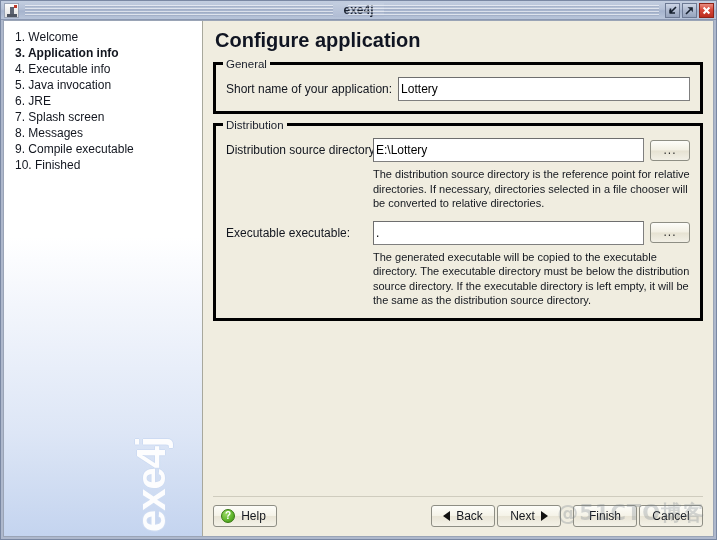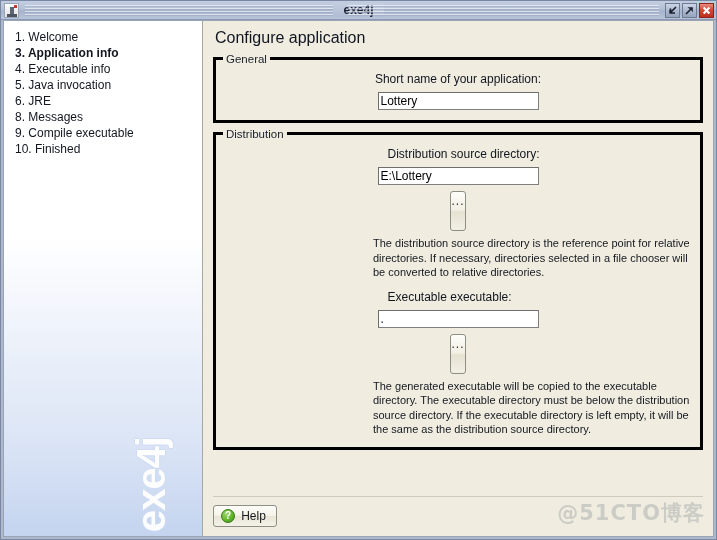--- a/index.html
+++ b/index.html
@@ -113,45 +113,45 @@
 
   
   .main {
     flex: 1 1 auto; position: relative;
     background: #f0ede0;
     display: flex; flex-direction: column;
     padding: 7px 10px 0 10px;
     min-width: 0;
   }
   .page-title {
-    font-size: 16px; font-weight: normal; color: #101522;
+    font-size: 20px; font-weight: bold; color: #101522;
     margin: 1px 0 10px 2px;
   }
 
   
   .group {
     position: relative;
     border: 3px solid #000000;
     margin: 0 0 9px 0;
     padding: 12px 10px 10px 10px;
   }
   .group > .legend {
     position: absolute; top: -7px; left: 7px;
     background: #f0ede0; padding: 0 3px;
     font-size: 11.5px; color: #1a1f2b;
   }
-  .row { display: flex; align-items: center; gap: 6px; flex-direction: column; }
+  .row { display: flex; align-items: center; gap: 6px; }
   .lbl {
     font-size: 12px; color: #12161f; white-space: nowrap;
     flex: 0 0 auto;
   }
   .lbl.fixed { width: 141px; }
   .field {
     flex: 1 1 auto; min-width: 0;
-    height: 18px;
+    height: 24px;
     border: 1px solid #7f7f7f;
     border-top-color: #6e6e6e; border-left-color: #6e6e6e;
     background: #ffffff;
     font-size: 12px; color: #000;
     padding: 0 2px; line-height: 17px;
     font-family: "Liberation Sans", sans-serif;
     outline: none;
   }
   .browse {
     flex: 0 0 40px; height: 21px;
@@ -249,20 +249,21 @@
   </div>
 
   <div class="content">
 
     <div class="sidebar">
       <div class="step">1. Welcome</div>
       <div class="step active">3. Application info</div>
       <div class="step">4. Executable info</div>
       <div class="step">5. Java invocation</div>
       <div class="step">6. JRE</div>
+      <div class="step">7. Splash screen</div>
       <div class="step">8. Messages</div>
       <div class="step">9. Compile executable</div>
       <div class="step">10. Finished</div>
       <div class="brand">exe4j</div>
     </div>
 
     <div class="main">
 
       <div class="page-title">Configure application</div>
 
@@ -292,18 +293,31 @@
         <div class="help-text">The generated executable will be copied to the executable directory. The executable directory must be below the distribution source directory. If the executable directory is left empty, it will be the same as the distribution source directory.</div>
       </div>
 
       <div class="spacer"></div>
 
       <div class="footer">
         <div class="btn help">
           <span class="help-ico">?</span>
           <span>Help</span>
         </div>
+        <div class="nav-group">
+          <div class="btn">
+            <span class="tri left"></span>
+            <span>Back</span>
+          </div>
+          <div class="btn">
+            <span>Next</span>
+            <span class="tri right"></span>
+          </div>
+          <div class="sep"></div>
+          <div class="btn">Finish</div>
+          <div class="btn">Cancel</div>
+        </div>
       </div>
 
       <div class="watermark">@51CTO博客</div>
     </div>
   </div>
 </div>
 
 </body></html>

